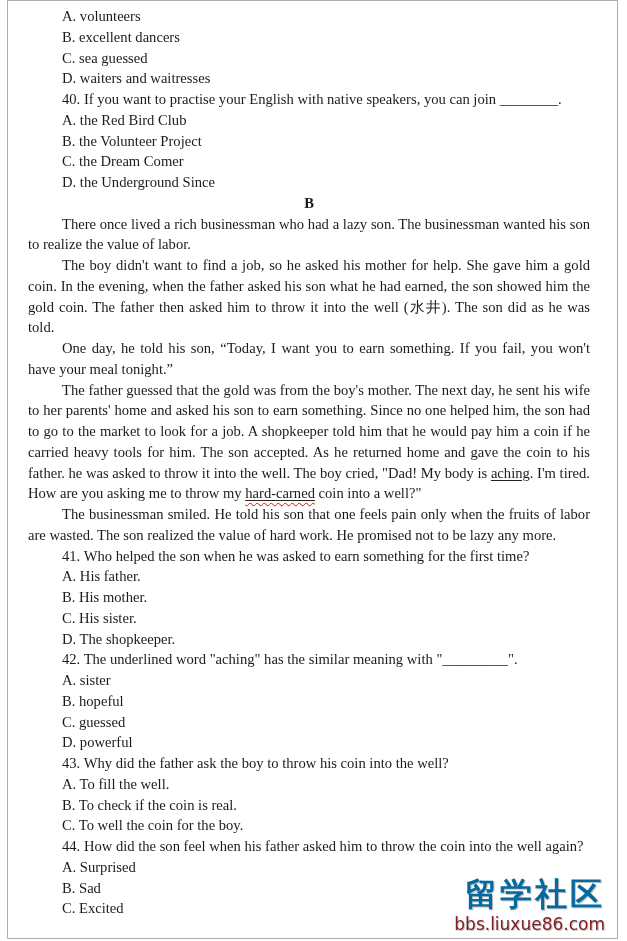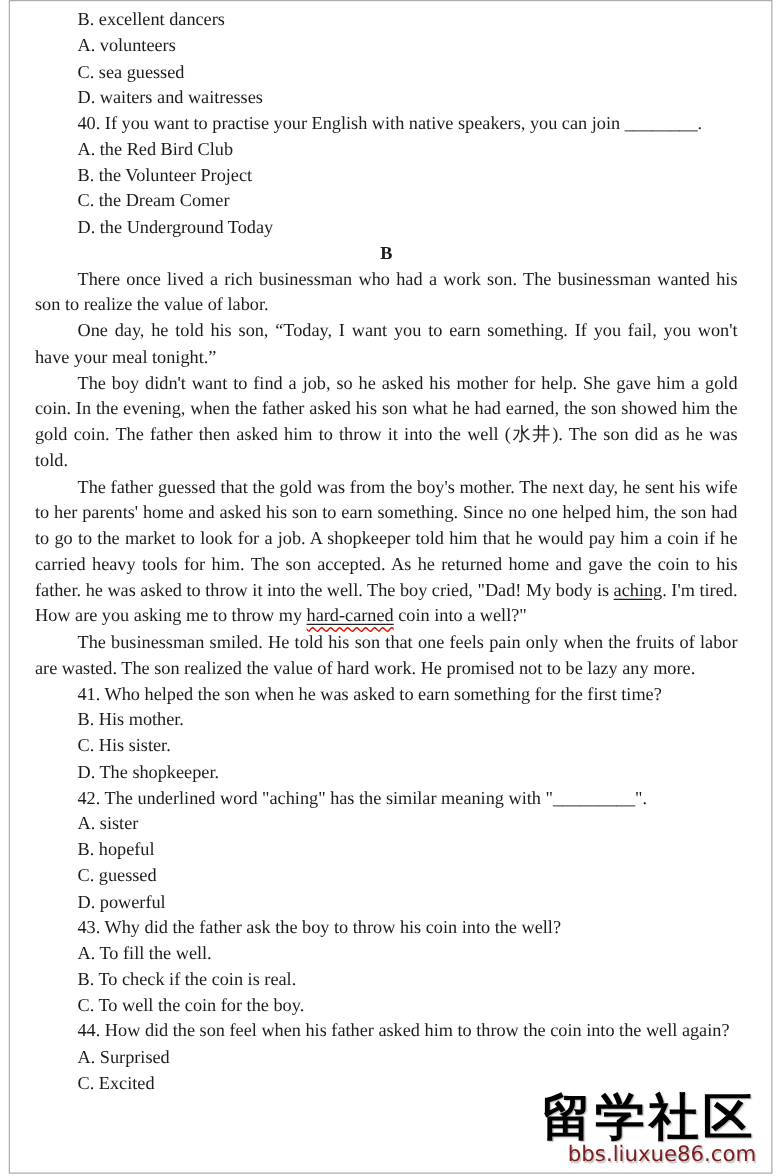--- a/index.html
+++ b/index.html
@@ -20,73 +20,75 @@
   .ln { margin-left: 34px; }
   .para { margin: 0; text-indent: 34px; text-align: justify; }
   .sec { font-weight: bold; text-align: center; }
   .u-straight { text-decoration: underline; text-decoration-color: #222; text-underline-offset: 2px; }
   .u-squiggle { text-decoration: underline wavy #dd1100 1px; text-underline-offset: 4px; }
   .wm {
     position: absolute; right: 12px; bottom: 4px; text-align: right;
     pointer-events: none; user-select: none;
   }
   .wm-title {
-    font-size: 40px; font-weight: bold; letter-spacing: 3px; line-height: 40px;
-    color: #000000; text-shadow: 1px 1px 1px #b8b8b8, -1px -1px 1px #ffffff;
+    font-size: 32px; font-weight: bold; letter-spacing: 3px; line-height: 40px;
+    color: #0369a1; text-shadow: 1px 1px 1px #b8b8b8, -1px -1px 1px #ffffff;
     font-family: "DejaVu Sans", sans-serif;
   }
   .wm-url {
     font-size: 17px; line-height: 20px; color: #7f1d1d;
     text-shadow: 1px 1px 1px #bcbcbc;
     font-family: "DejaVu Sans", sans-serif;
   }
 </style>
 </head>
 <body>
 
 <div class="page">
   <div class="doc">
 
+    <div class="ln">A. volunteers</div>
     <div class="ln">B. excellent dancers</div>
-    <div class="ln">A. volunteers</div>
     <div class="ln">C. sea guessed</div>
     <div class="ln">D. waiters and waitresses</div>
 
     <div class="ln">40. If you want to practise your English with native speakers, you can join ________.</div>
     <div class="ln">A. the Red Bird Club</div>
     <div class="ln">B. the Volunteer Project</div>
     <div class="ln">C. the Dream Comer</div>
-    <div class="ln">D. the Underground Today</div>
+    <div class="ln">D. the Underground Since</div>
 
     <div class="sec">B</div>
 
-    <p class="para">There once lived a rich businessman who had a work son. The businessman wanted his son to realize the value of labor.</p>
+    <p class="para">There once lived a rich businessman who had a lazy son. The businessman wanted his son to realize the value of labor.</p>
+    <p class="para">The boy didn't want to find a job, so he asked his mother for help. She gave him a gold coin. In the evening, when the father asked his son what he had earned, the son showed him the gold coin. The father then asked him to throw it into the well (水井). The son did as he was told.</p>
     <p class="para">One day, he told his son, “Today, I want you to earn something. If you fail, you won't have your meal tonight.”</p>
-    <p class="para">The boy didn't want to find a job, so he asked his mother for help. She gave him a gold coin. In the evening, when the father asked his son what he had earned, the son showed him the gold coin. The father then asked him to throw it into the well (水井). The son did as he was told.</p>
     <p class="para"><span>The father guessed that the gold was from the boy's mother. The next day, he sent his wife to her parents' home and asked his son to earn something. Since no one helped him, the son had to go to the market to look for a job. A shopkeeper told him that he would pay him a coin if he carried heavy tools for him. The son accepted. As he returned home and gave the coin to his father. he was asked to throw it into the well. The boy cried, "Dad! My body is </span><span class="u-straight">aching</span><span>. I'm tired. How are you asking me to throw my </span><span class="u-squiggle"><span class="u-straight">hard-carned</span></span><span> coin into a well?"</span></p>
     <p class="para">The businessman smiled. He told his son that one feels pain only when the fruits of labor are wasted. The son realized the value of hard work. He promised not to be lazy any more.</p>
 
     <div class="ln">41. Who helped the son when he was asked to earn something for the first time?</div>
+    <div class="ln">A. His father.</div>
     <div class="ln">B. His mother.</div>
     <div class="ln">C. His sister.</div>
     <div class="ln">D. The shopkeeper.</div>
 
     <div class="ln">42. The underlined word "aching" has the similar meaning with "_________".</div>
     <div class="ln">A. sister</div>
     <div class="ln">B. hopeful</div>
     <div class="ln">C. guessed</div>
     <div class="ln">D. powerful</div>
 
     <div class="ln">43. Why did the father ask the boy to throw his coin into the well?</div>
     <div class="ln">A. To fill the well.</div>
     <div class="ln">B. To check if the coin is real.</div>
     <div class="ln">C. To well the coin for the boy.</div>
 
     <div class="ln">44. How did the son feel when his father asked him to throw the coin into the well again?</div>
     <div class="ln">A. Surprised</div>
+    <div class="ln">B. Sad</div>
     <div class="ln">C. Excited</div>
 
   </div>
 
   <div class="wm">
     <div class="wm-title">留学社区</div>
     <div class="wm-url">bbs.liuxue86.com</div>
   </div>
 </div>
 

